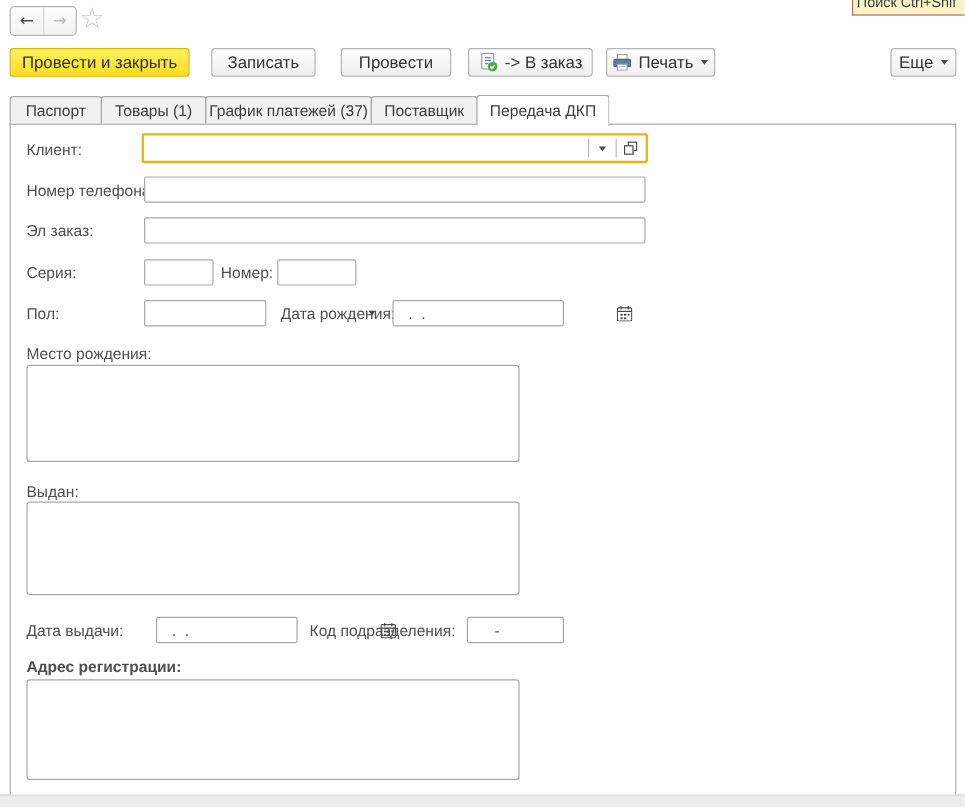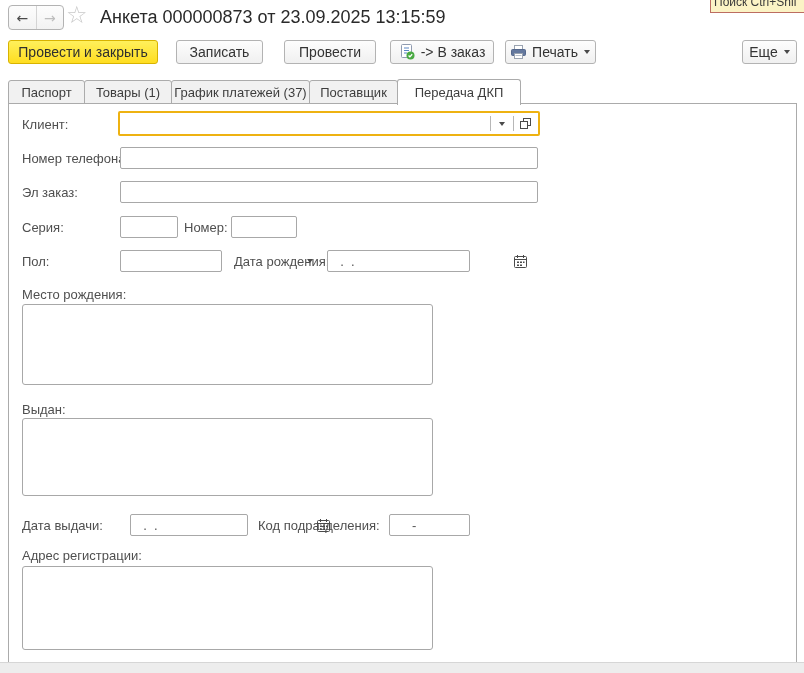--- a/index.html
+++ b/index.html
@@ -32,21 +32,21 @@
   .btn-primary{background:linear-gradient(#fff05c,#ffdd20);border-color:#d8b300;color:#2e2e2e;}
   .caret{width:0;height:0;border-left:3.5px solid transparent;border-right:3.5px solid transparent;
          border-top:4px solid #4a4a4a;}
 
   
   .tabs{position:absolute;left:8px;top:79px;display:flex;align-items:flex-end;}
   .tab{height:25px;box-sizing:border-box;border:1px solid #ababab;background:#f1f1f1;
        border-radius:3px 3px 0 0;display:flex;align-items:center;justify-content:center;
        font-size:13px;color:#3d3d3d;cursor:pointer;margin-left:-1px;}
   .tab:first-child{margin-left:0;}
-  .tab.t0{width:77px}.tab.t1{width:88px}.tab.t2{width:139px}.tab.t3{width:89px}.tab.t4{width:124px}
+  .tab.t0{width:77px}.tab.t1{width:88px}.tab.t2{width:139px}.tab.t3{width:89px}.tab.t4{width:111px}
   .tab.active{background:#fff;height:26px;border-bottom:none;position:relative;z-index:3;}
 
   
   .panel{position:absolute;left:8px;top:103px;width:789px;height:559px;box-sizing:border-box;
          border:1px solid #ababab;border-bottom:none;background:#fff;z-index:1;}
   .bottom-strip{position:absolute;left:0;top:662px;width:804px;height:11px;background:#ededed;
                 border-top:1px solid #d6d6d6;box-sizing:border-box;}
 
   
   .lbl{position:absolute;font-size:13px;color:#4f4f4f;white-space:nowrap;z-index:2;}
@@ -75,21 +75,20 @@
 </head>
 <body>
 
 <div class="app">
 
   <div class="nav-group">
     <div class="nav-cell back">←</div>
     <div class="nav-cell fwd">→</div>
   </div>
   <div class="fav-star">☆</div>
-  <div class="page-title">Анкета 000000873 от 23.09.2025 13:15:59</div>
   <div class="search-tooltip">
     <span>Поиск Ctrl+Shif</span>
   </div>
 
   <button class="btn btn-primary" style="left:8px;width:150px;">
     <span>Провести и закрыть</span>
   </button>
   <button class="btn" style="left:176px;width:87px;">
     <span>Записать</span>
   </button>
@@ -211,17 +210,17 @@
           <rect x="9" y="6.5" width="1.5" height="1.5" fill="#4a4a4a"></rect>
           <rect x="3" y="9.5" width="2" height="1.5" fill="#4a4a4a"></rect>
           <rect x="6" y="9.5" width="2" height="1.5" fill="#4a4a4a"></rect>
         </svg>
       </span>
     </div>
   </div>
   <div class="lbl" style="left:258px;top:518px;">Код подразделения:</div>
   <input class="field" style="left: 389px; top: 514px; width: 81px; padding-left: 22px; color: rgb(85, 85, 85);" value="-">
 
-  <div class="lbl" style="left:22px;top:548px;">Адрес регистрации:</div>
+  <div class="lbl" style="left:22px;top:548px;font-weight:bold;">Адрес регистрации:</div>
   <textarea class="ta" style="left: 22px; top: 566px; width: 411px; height: 84px;"></textarea>
 
   <div class="bottom-strip"></div>
 </div>
 
 </body></html>

